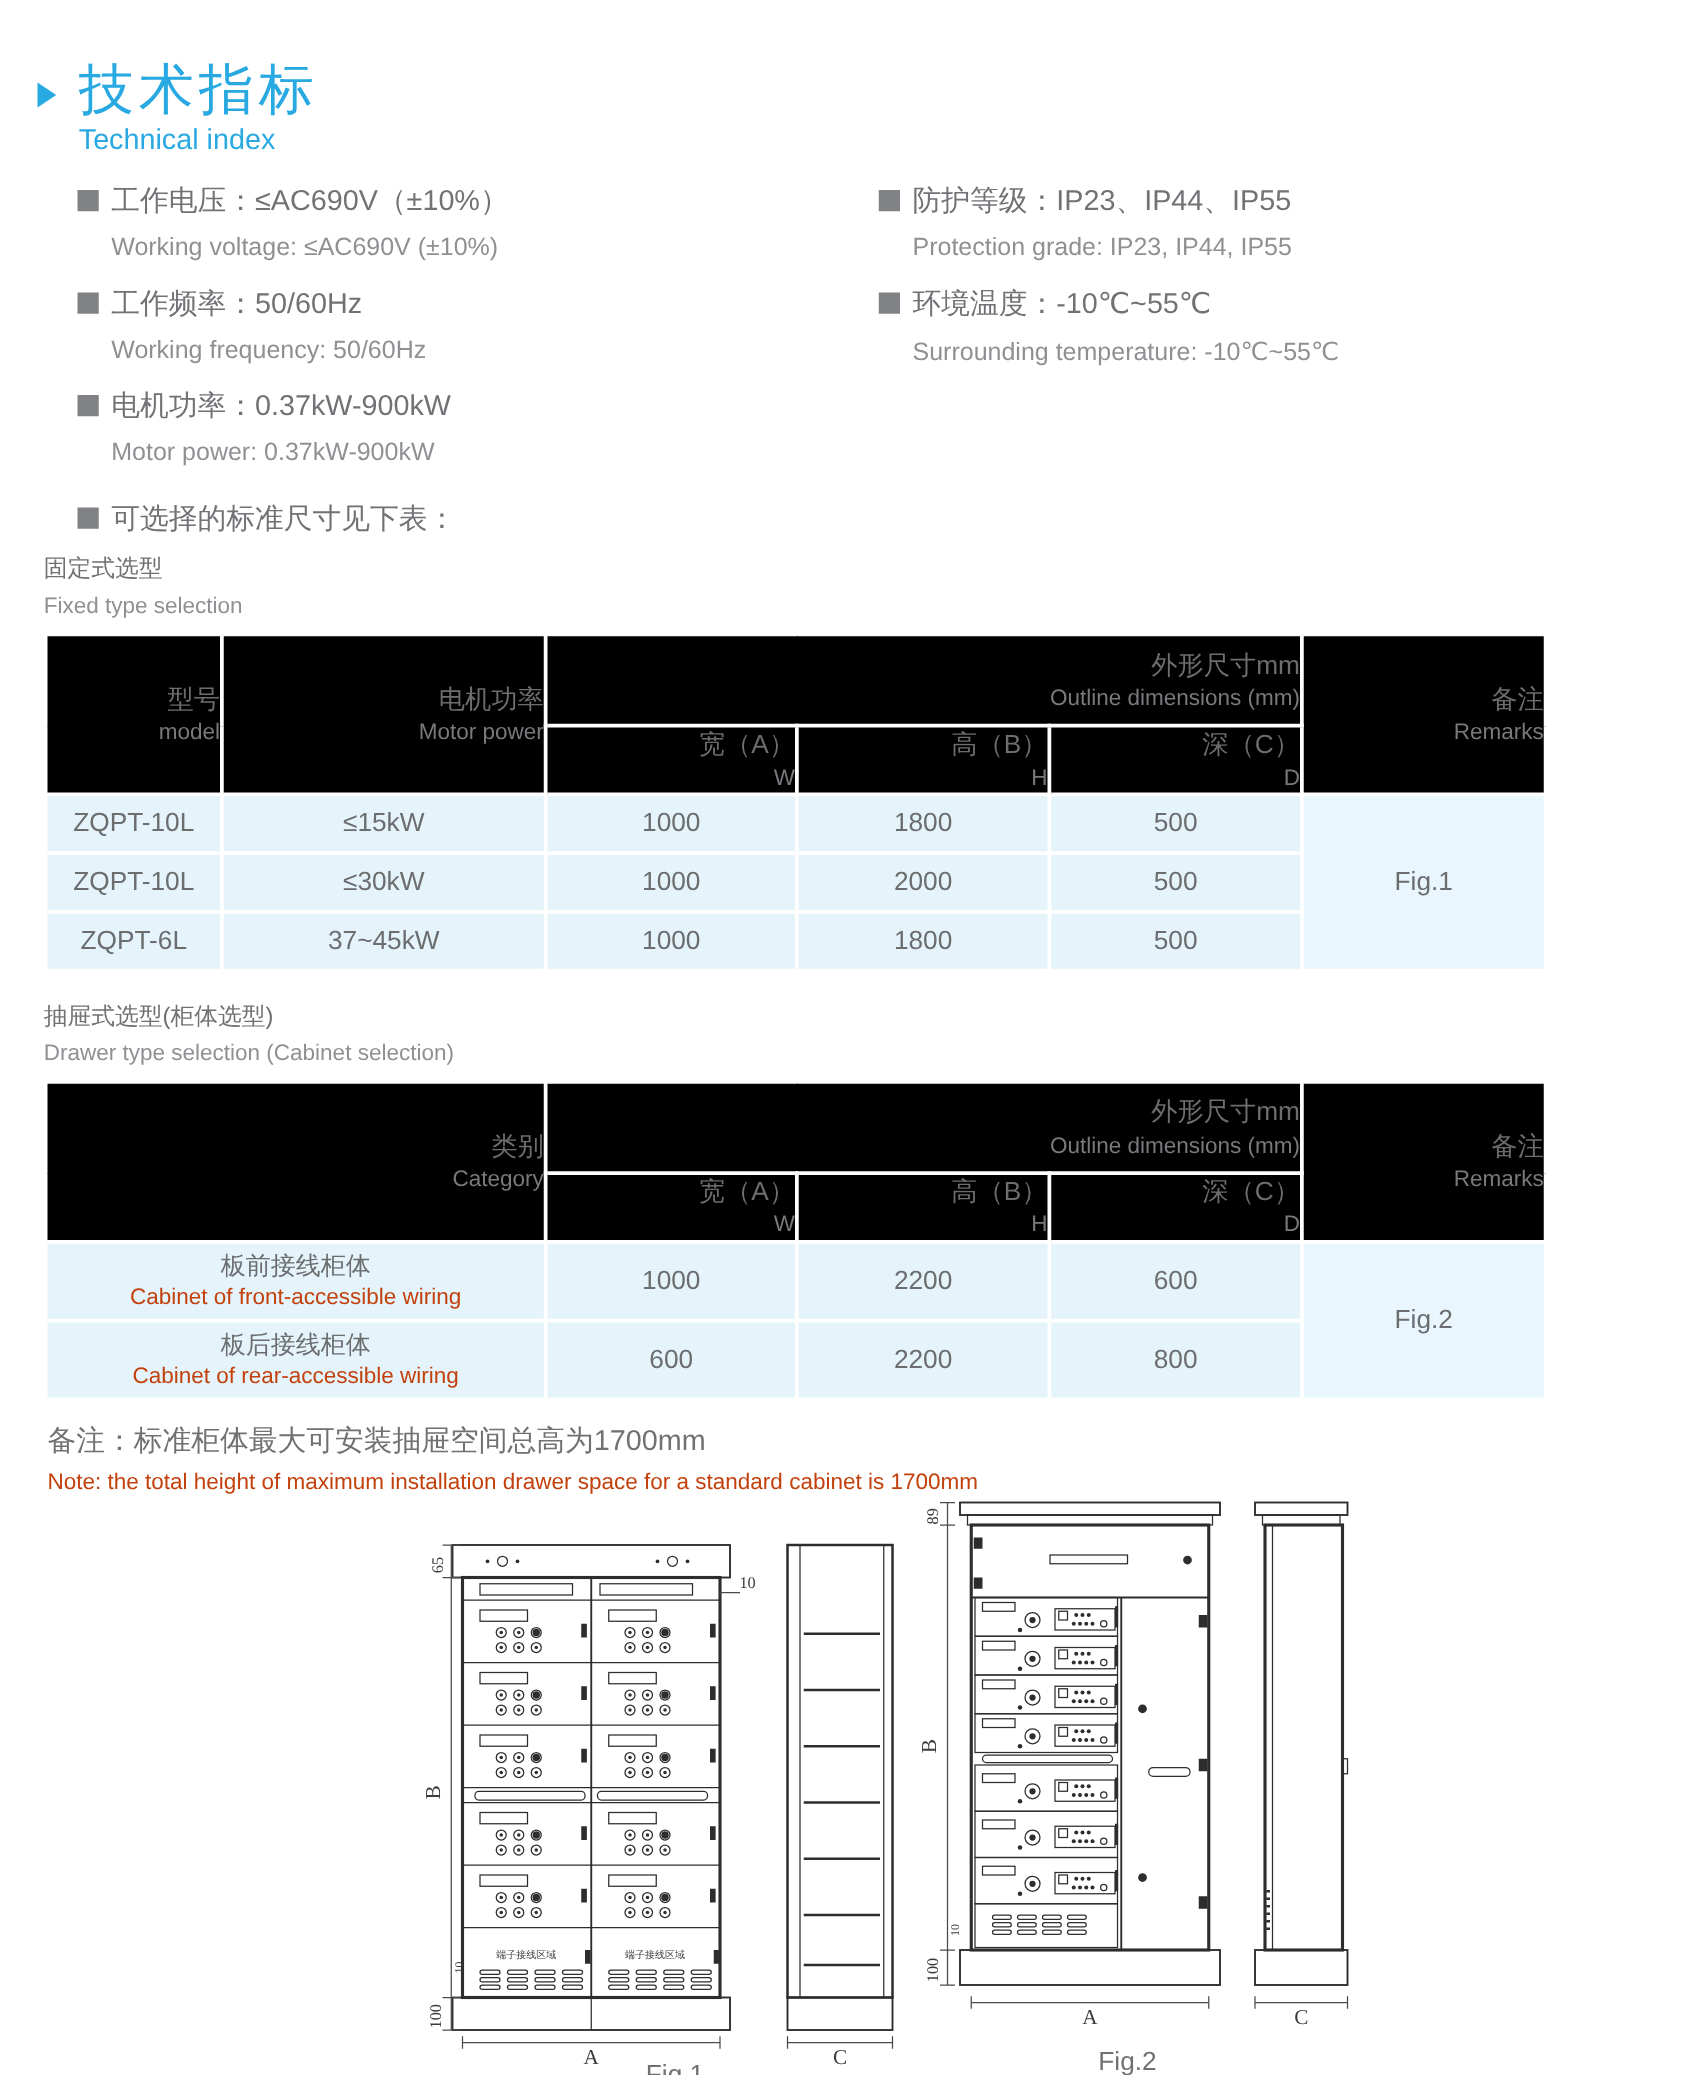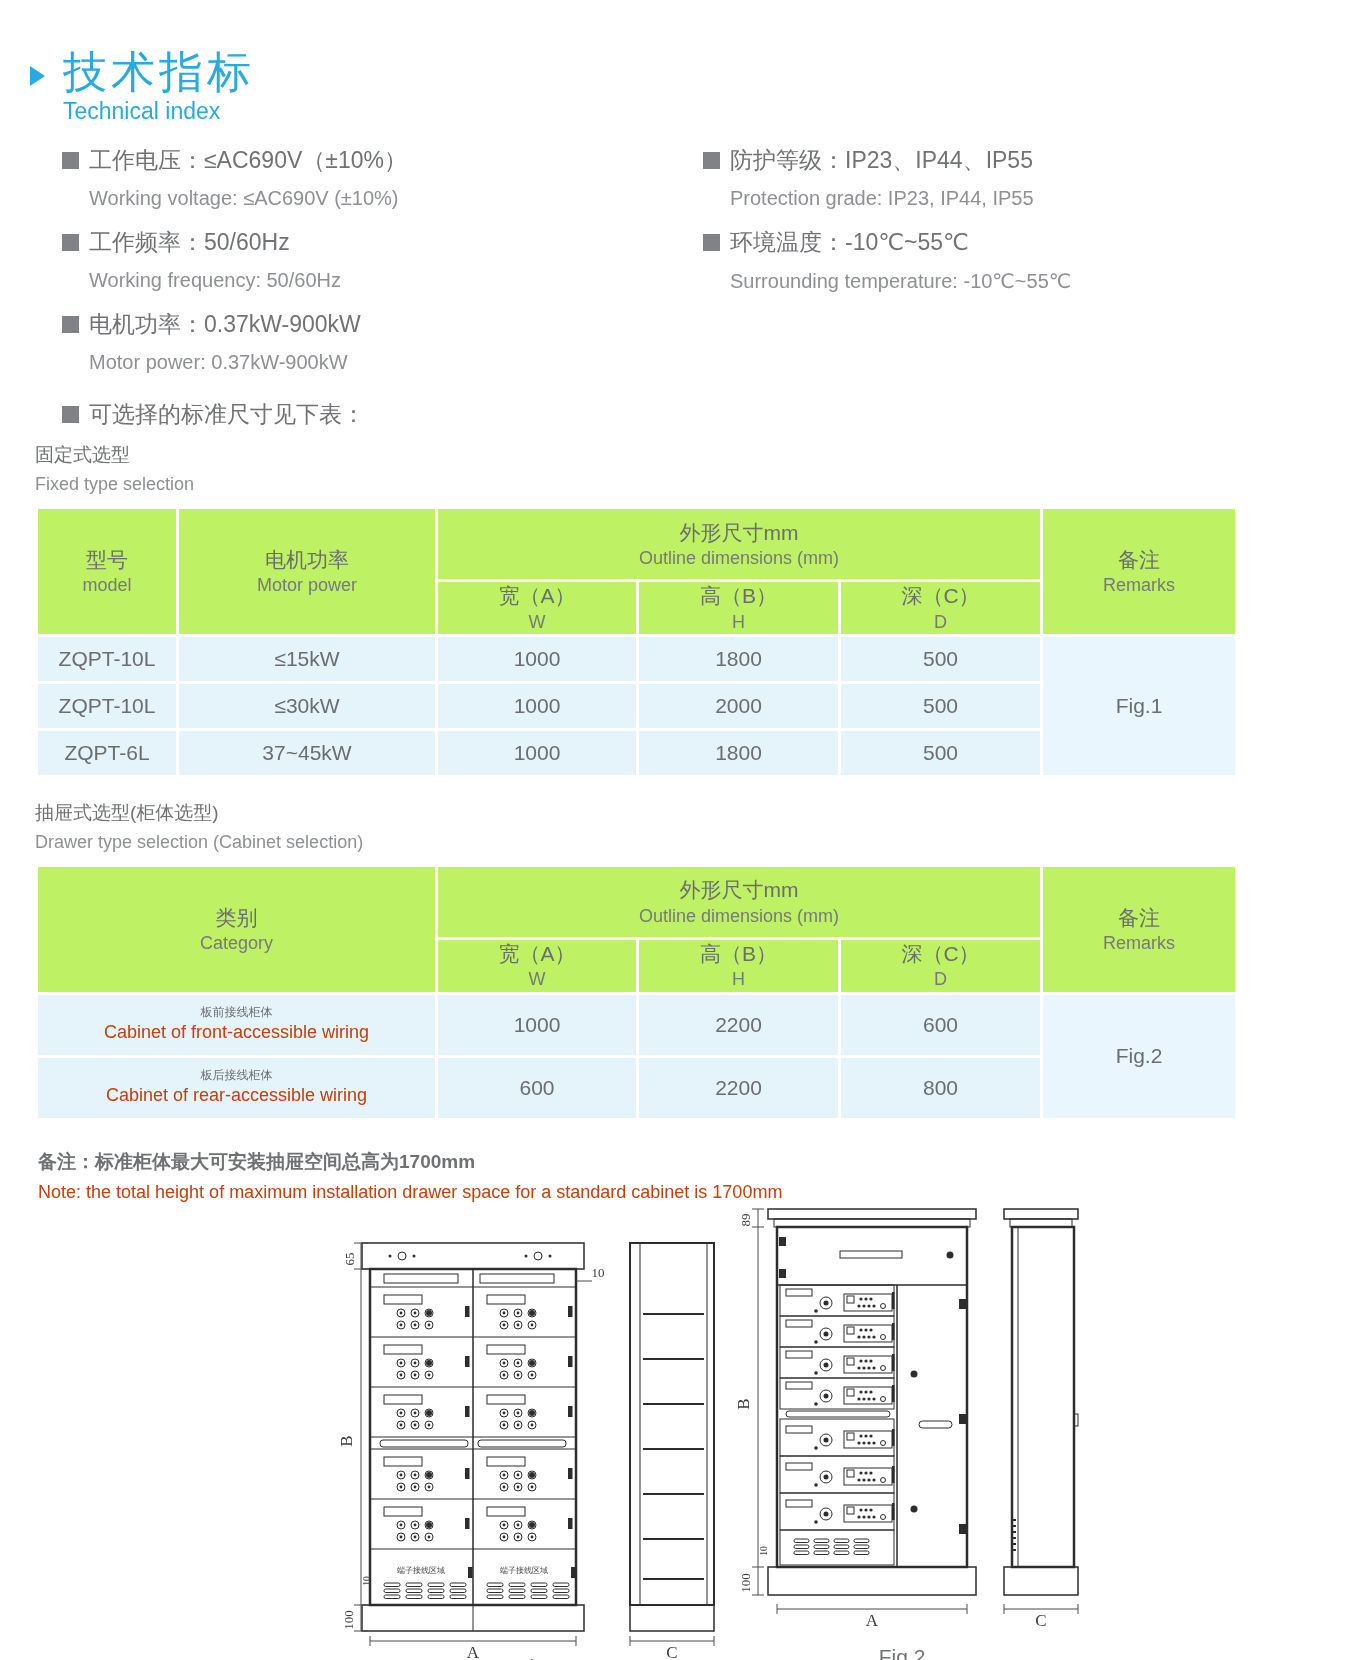--- a/index.html
+++ b/index.html
@@ -18,30 +18,30 @@
   .sq{width:17px;height:17px;background:#808285;flex:none;}
   .en{font-size:20px;color:#8e9093;margin:11px 0 17px 27px;}
   .gap-top{margin-top:8px;}
   
   .sect-cn{font-size:19px;color:#6f7173;margin:12px 0 0 35px;}
   .sect-en{font-size:18px;color:#8e9093;margin:6px 0 11px 35px;}
   
   table{border-collapse:collapse;margin-left:35px;table-layout:fixed;width:1200px;}
   th,td{border:3px solid #fff;text-align:center;vertical-align:middle;font-weight:normal;
         color:#6b6d6f;padding:0;}
-  thead th{background:#bef264;}
+  thead th{background:#000000;text-align:right;}
   tbody td{background:#e5f3fb;font-size:21px;}
   td.remark{background:#e9f6fd;}
   .hd-cn{font-size:21px;line-height:1.35;}
   .hd-en{font-size:18px;color:#77797c;line-height:1.3;}
-  .cell-cn{font-size:12px;line-height:1.3;}
+  .cell-cn{font-size:20px;line-height:1.3;}
   .cell-en{font-size:18px;color:#c2410c;line-height:1.3;}
   .r1{height:73px;} .r2{height:48px;} .rb1 td{height:44px;} .rb2 td{height:60px;}
   
-  .note-cn{font-size:19px;color:#6f7173;margin:28px 0 0 38px;font-weight:bold;}
+  .note-cn{font-size:23px;color:#6f7173;margin:16px 0 0 38px;}
   .note-en{font-size:18px;color:#c2410c;margin:7px 0 0 38px;}
   
   .figs{position:relative;height:520px;margin-top:4px;}
   .figsvg{position:absolute;}
   #fig1svg{left:330px;top:22px;width:420px;height:430px;}
   #fig2svg{left:722px;top:-8px;width:360px;height:430px;}
   .fig-caption{position:absolute;font-size:21px;color:#6f7173;text-align:center;}
   #fig1cap{left:330px;top:448px;width:420px;}
   #fig2cap{left:722px;top:438px;width:360px;}
   svg text{font-family:"Liberation Serif","DejaVu Serif",serif;fill:#3c3c3c;stroke:none;}

